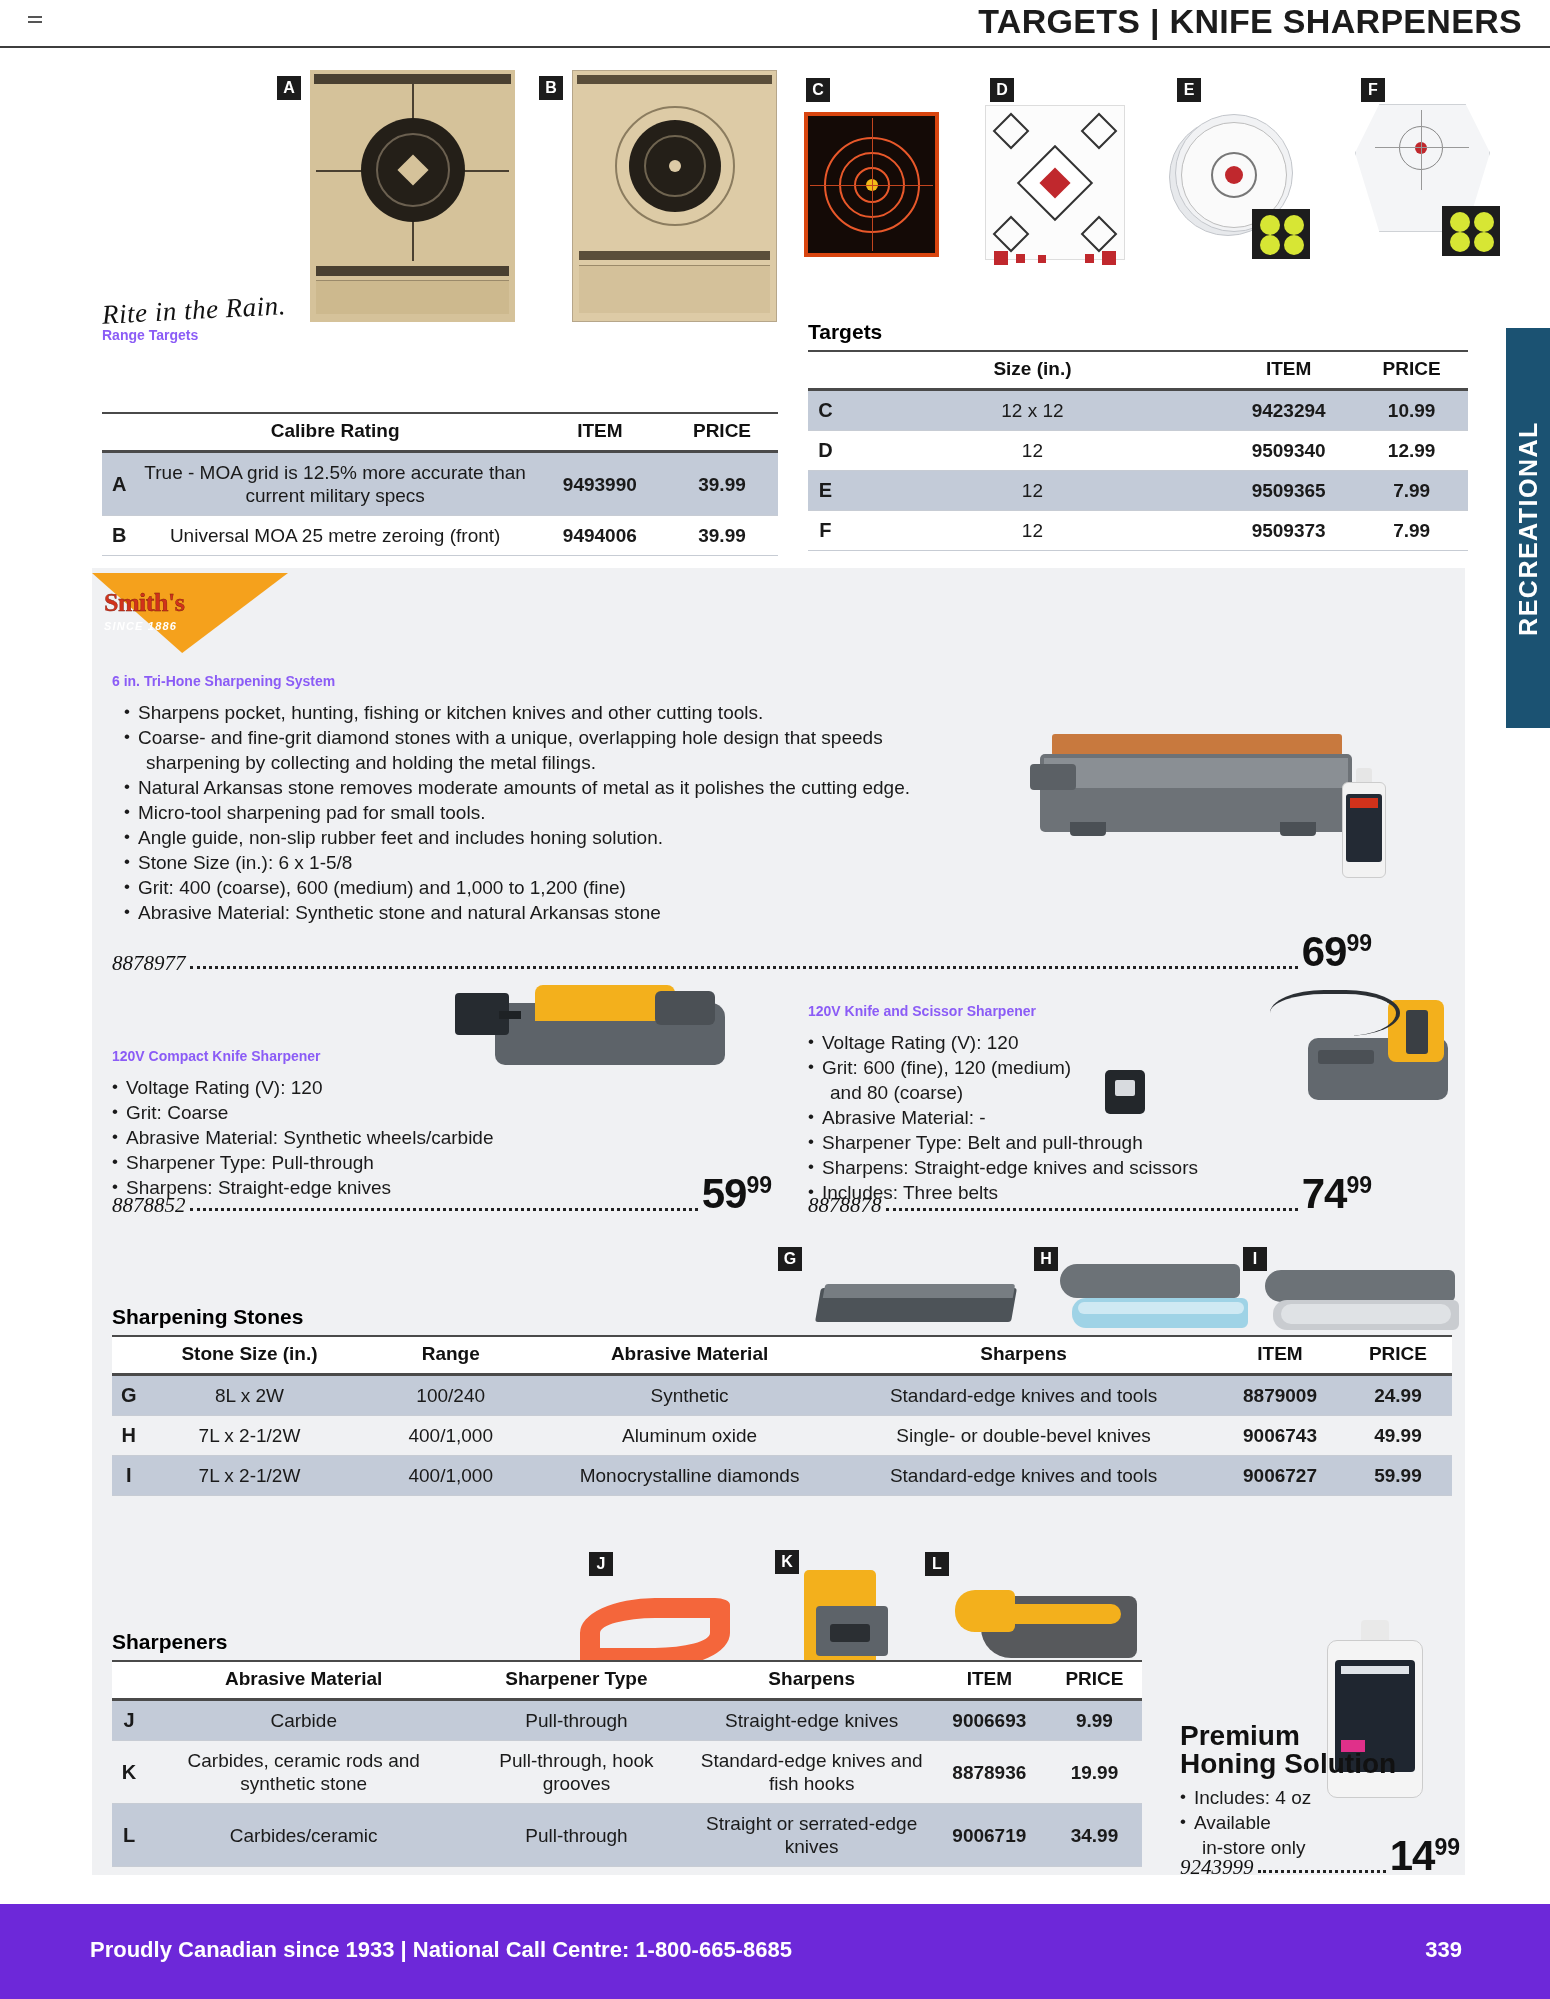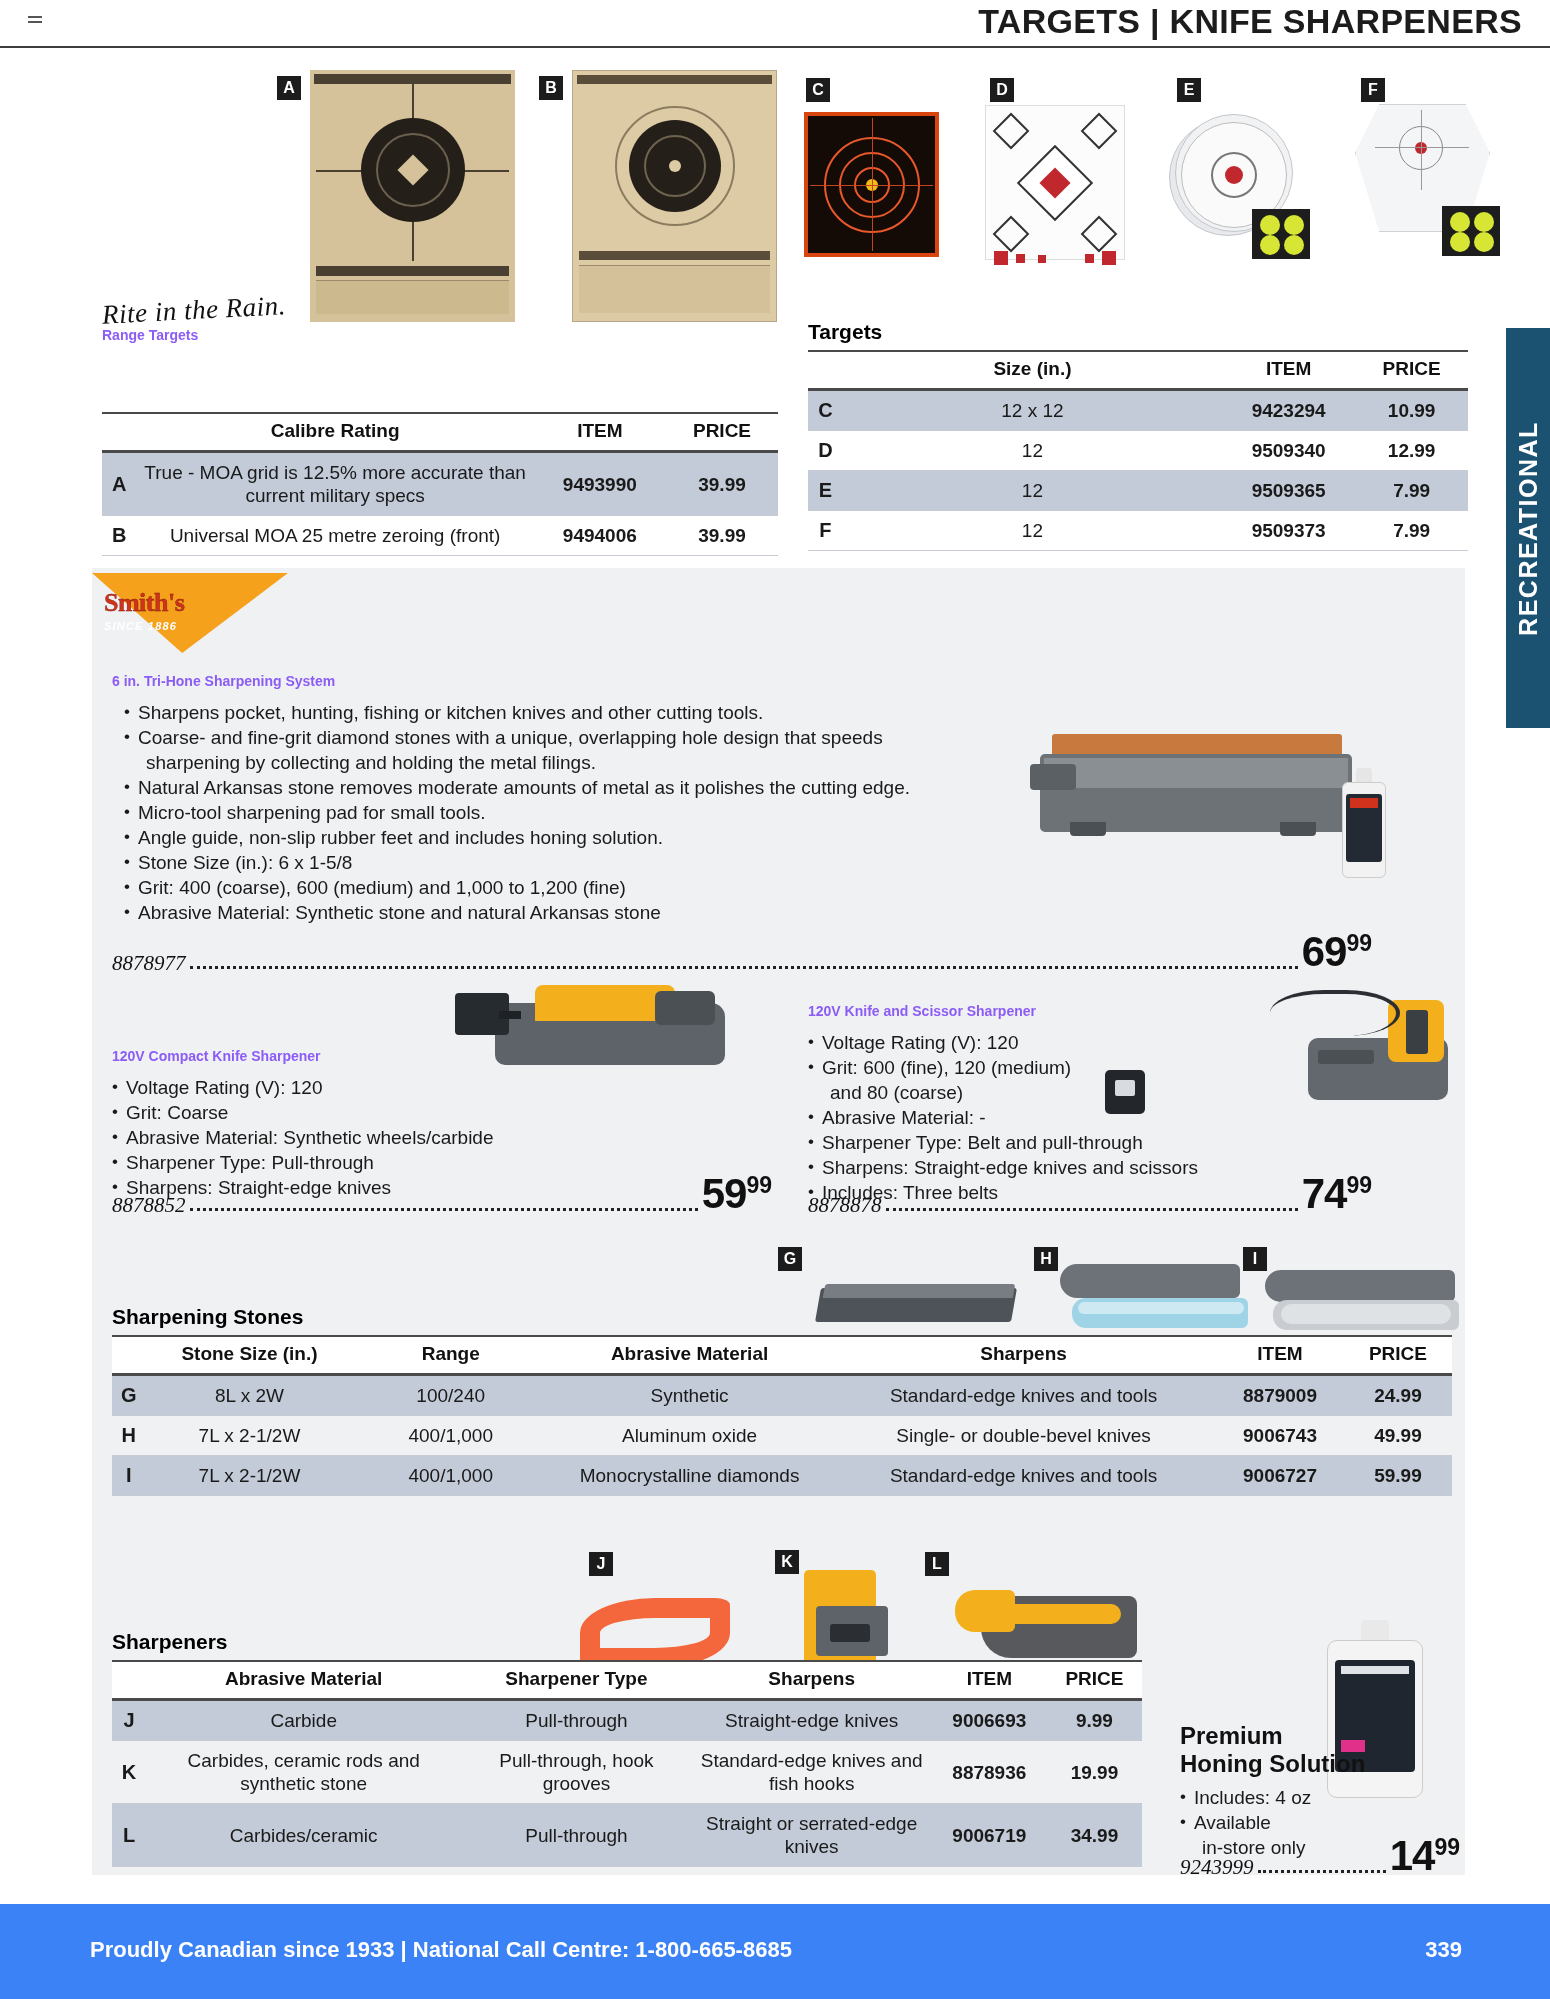--- a/index.html
+++ b/index.html
@@ -86,21 +86,21 @@
   .tbl-wrap { position:absolute; }
   .tbl-title { font-size:21px; font-weight:bold; margin-bottom:6px; }
   .tbl-rule { border-top:2px solid #4a4a4a; }
 
   
   .panel { position:absolute; background:#f0f1f3; }
 
   
   .footer {
     position:absolute; left:0; bottom:0; width:1550px; height:95px;
-    background:#3b82f6; color:#fff;
+    background:#6d28d9; color:#fff;
   }
   .footer .f-txt { position:absolute; left:90px; top:33px; font-size:22px; font-weight:bold; }
   .footer .f-pg  { position:absolute; right:88px; top:33px; font-size:22px; font-weight:bold; }
   .smiths-tri {
     position:absolute; left:92px; top:573px; width:196px; height:80px;
     background:#f5a11c;
     clip-path: polygon(0 0, 100% 0, 46% 100%);
   }
 
   
@@ -498,21 +498,21 @@
   </div>
 
   <div class="photo" style="left:1325px; top:1620px; width:100px; height:180px;">
     <div style="position:absolute;left:36px;top:0;width:28px;height:22px;background:#e9e9e9;border-radius:4px 4px 0 0;"></div>
     <div style="position:absolute;left:2px;top:20px;width:96px;height:158px;background:#f4f4f4;border:1px solid #ccc;border-radius:10px;"></div>
     <div style="position:absolute;left:10px;top:40px;width:80px;height:112px;background:#1f2630;border-radius:4px;"></div>
     <div style="position:absolute;left:16px;top:46px;width:68px;height:8px;background:#dfe3e8;"></div>
     <div style="position:absolute;left:16px;top:120px;width:24px;height:12px;background:#e0308a;"></div>
   </div>
 
-  <div style="position:absolute; left:1180px; top:1722px; font-size:24px; font-weight:bold; color:#111; line-height:28px;">
+  <div style="position:absolute; left:1180px; top:1722px; font-size:28px; font-weight:bold; color:#111; line-height:28px;">
     <div>Premium</div>
     <div>Honing Solution</div>
   </div>
   <div class="bullets" style="position:absolute; left:1180px; top:1785px; width:250px;">
     <div>Includes: 4 oz</div>
     <div>Available</div>
     <div class="cont">in-store only</div>
   </div>
   <div class="priceline" style="position:absolute; left:1180px; top:1832px; width:280px;">
     <span class="sku">9243999</span>

